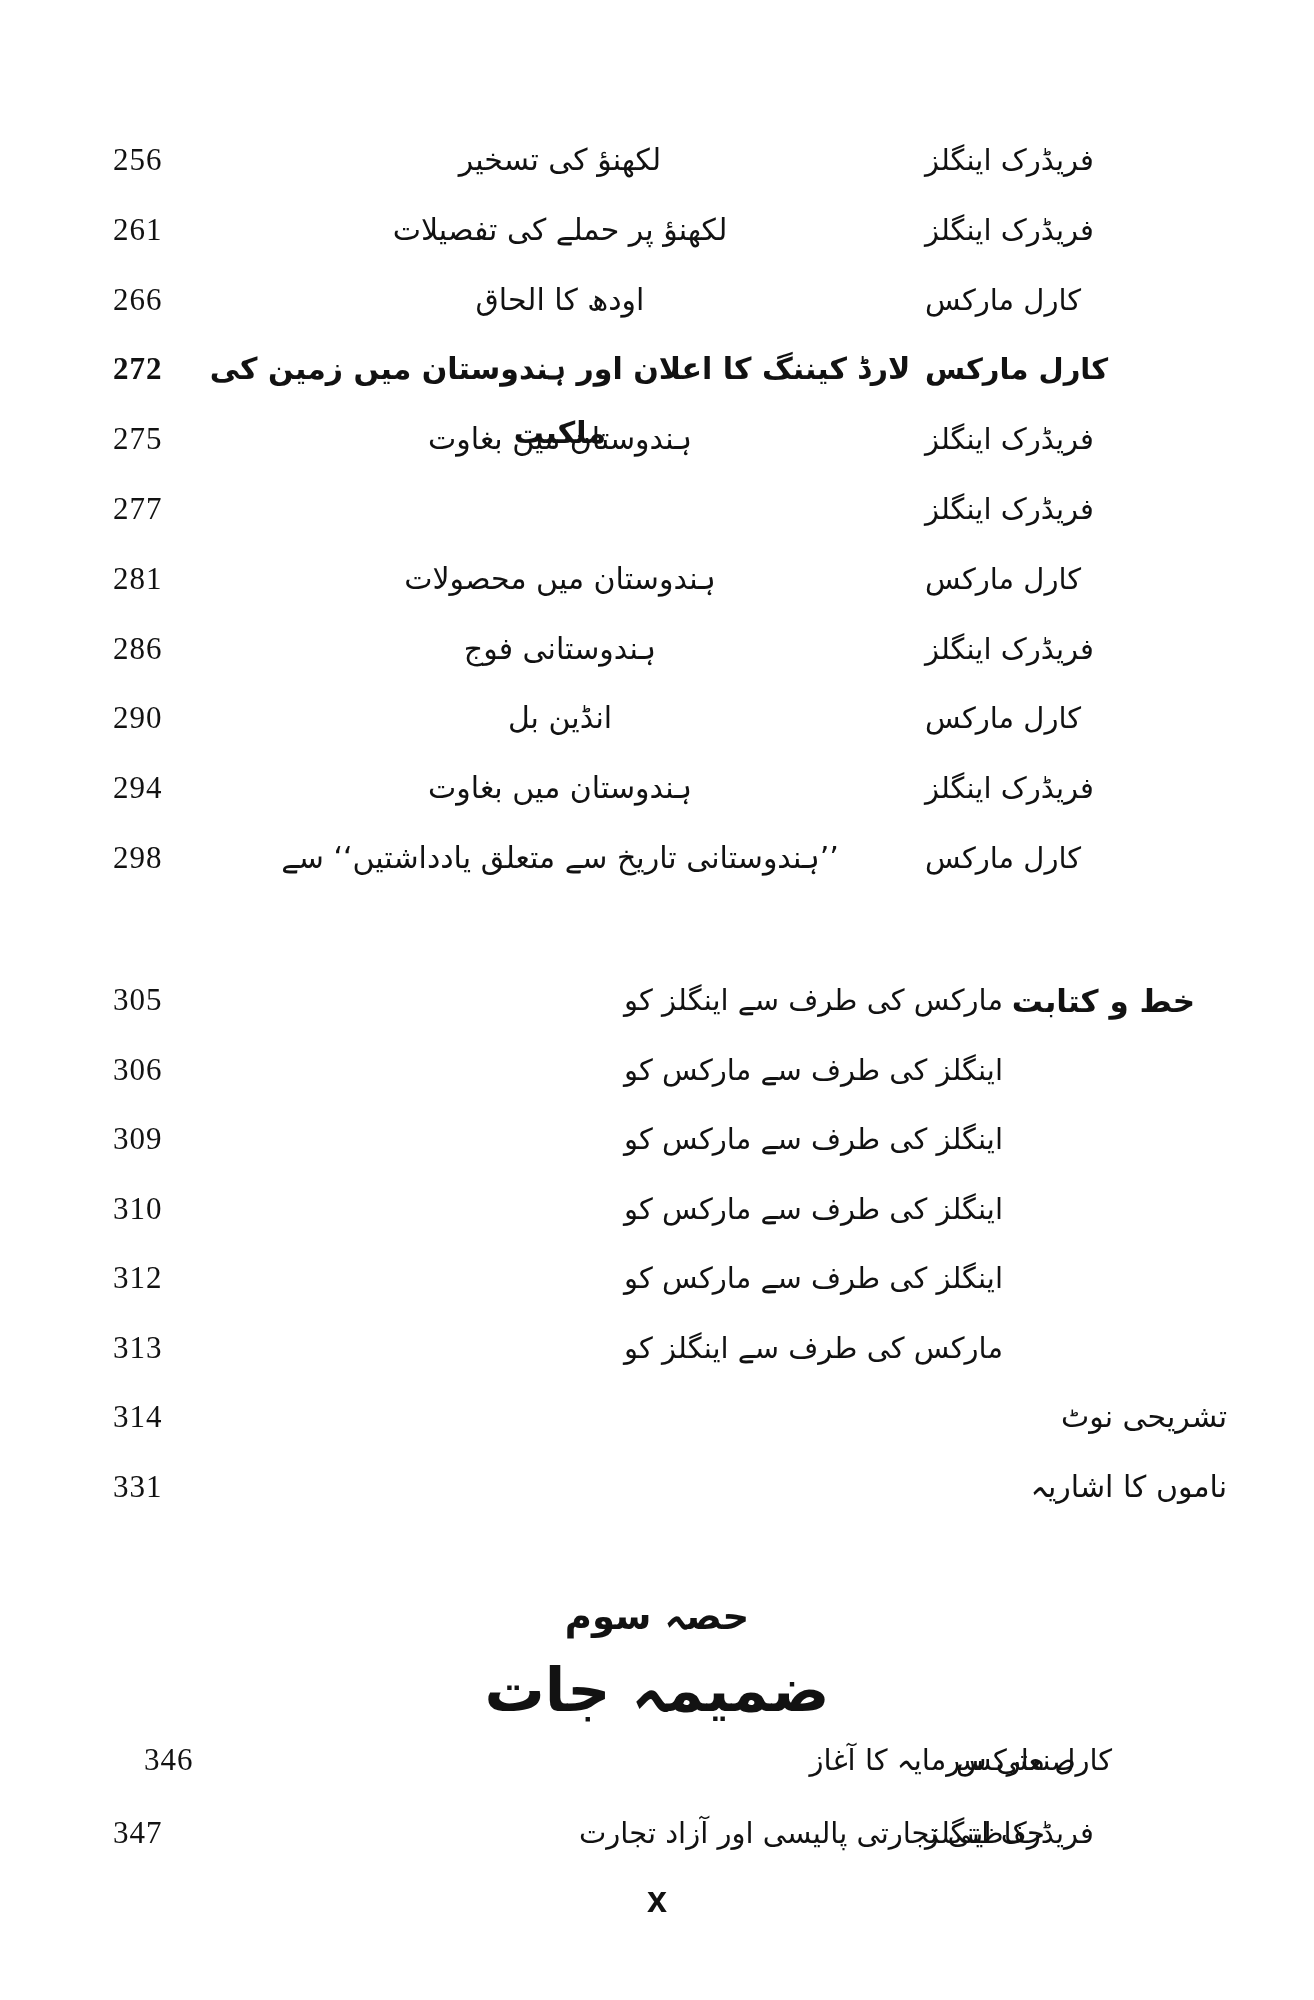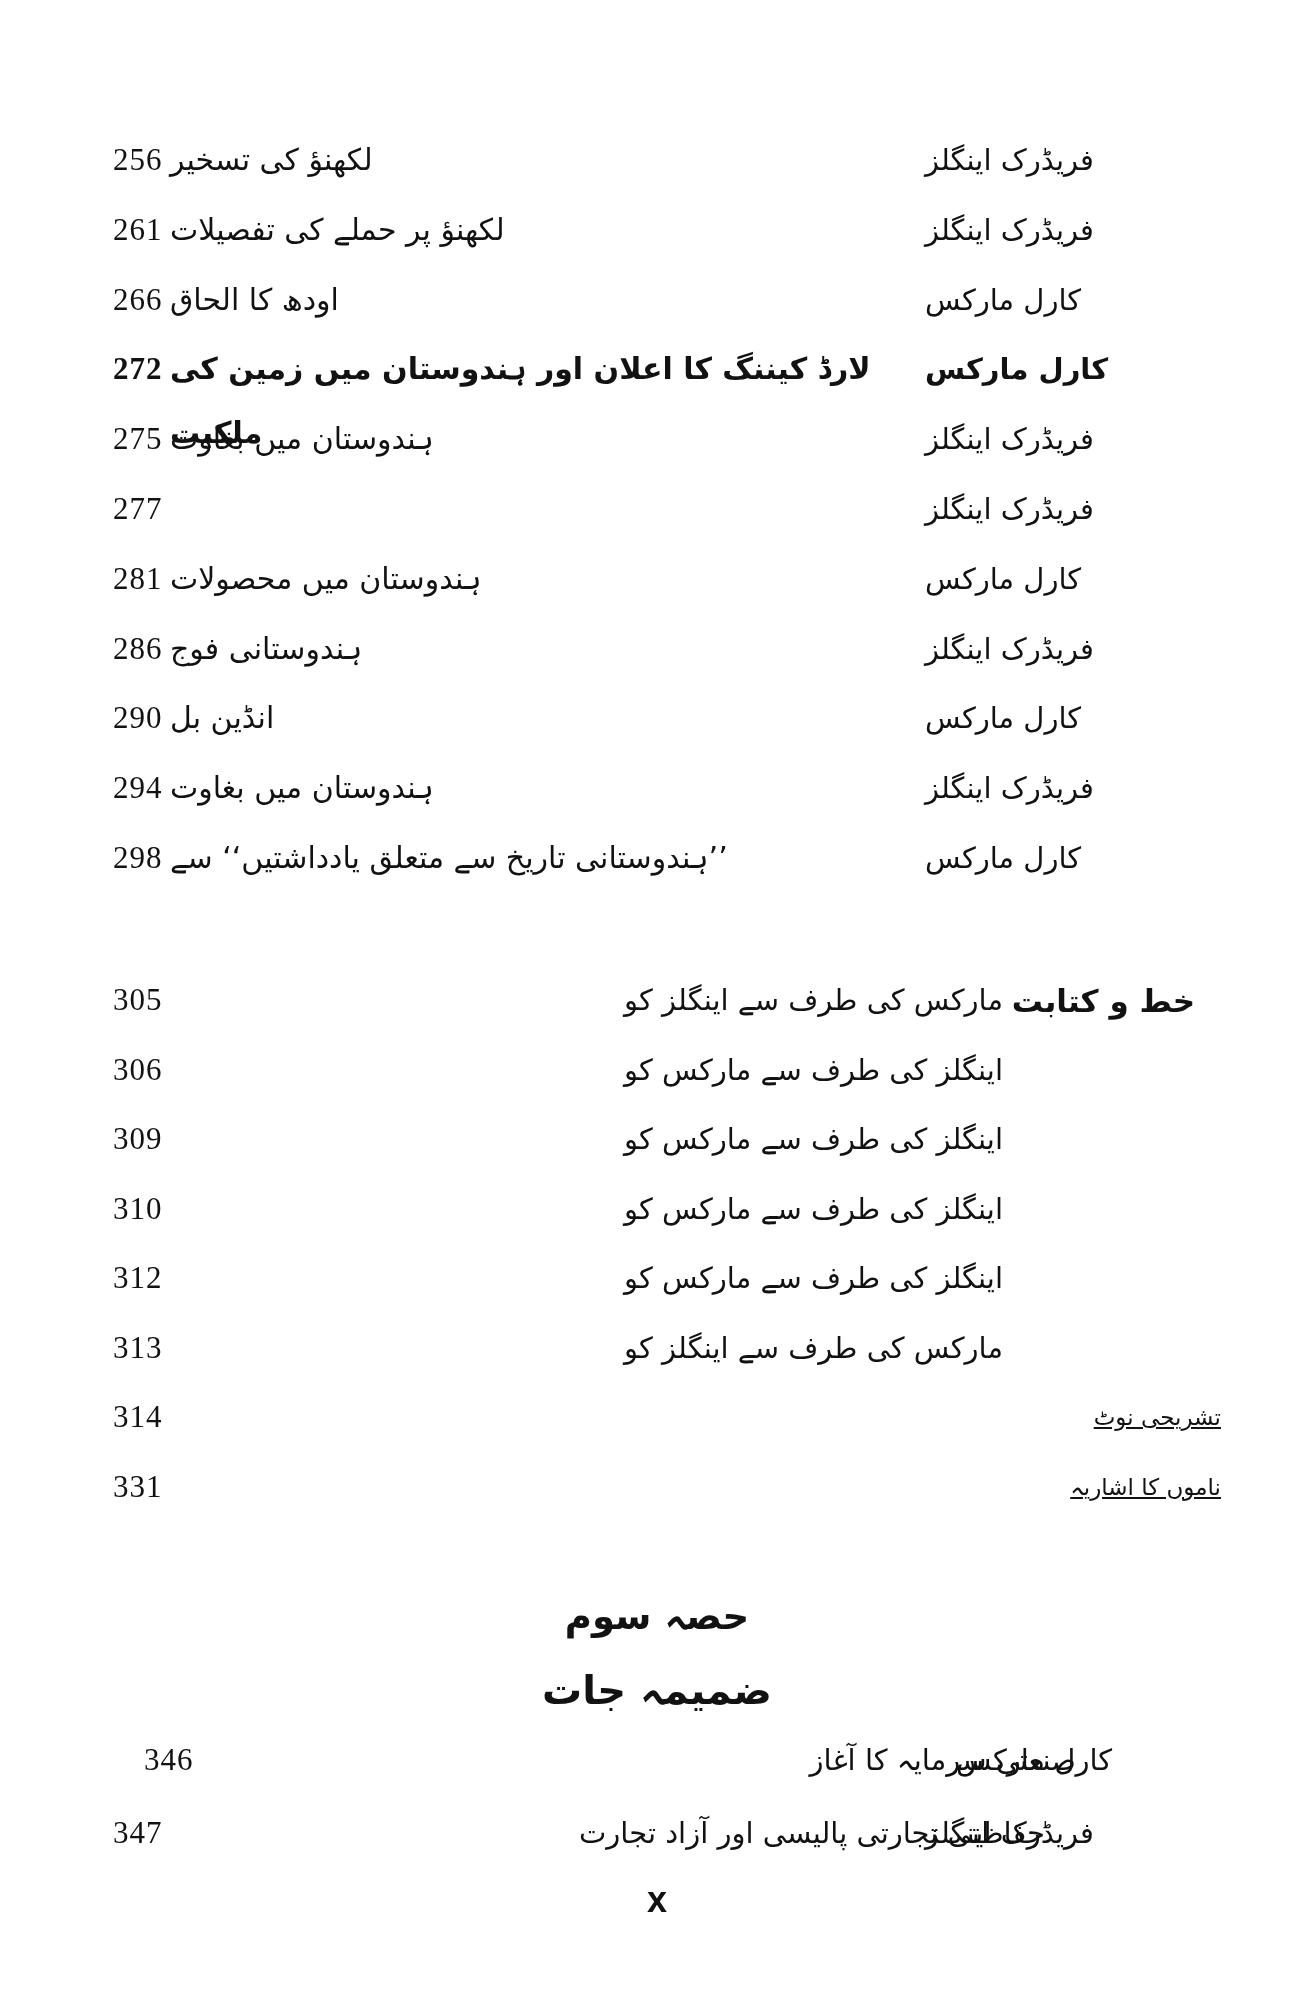--- a/index.html
+++ b/index.html
@@ -30,37 +30,36 @@
   }
   .urdu{
     direction:rtl;
     unicode-bidi:embed;
     font-family:"DejaVu Sans","Liberation Sans",sans-serif;
   }
   .title-center{
     position:absolute;
     left:170px;top:0;
     width:780px;
-    text-align:left;
+    text-align:center;
     font-size:30px;
   }
   .title-letters{
     position:absolute;
     right:351px;top:0;
     width:520px;
     text-align:right;
     font-size:29px;
   }
   .title-rightcol{
     position:absolute;
-    right:133px;top:0;
+    right:127px;top:0;
     width:430px;
     text-align:right;
-    font-size:23px;
-    text-decoration:underline;
+    font-size:30px;
   }
   .title-part3{
     position:absolute;
     right:309px;top:0;
     width:560px;
     text-align:right;
     font-size:29px;
   }
   .author{
     position:absolute;
@@ -77,21 +76,21 @@
     font-size:31px;
     font-weight:600;
   }
   .part-heading{
     position:absolute;
     left:0;width:100%;
     text-align:center;
     font-weight:700;
   }
   .part-heading.small{ top:1588px;height:58px;line-height:58px;font-size:37px; }
-  .part-heading.big{ top:1652px;height:76px;line-height:76px;font-size:40px; }
+  .part-heading.big{ top:1652px;height:76px;line-height:76px;font-size:60px; }
   .footer-marker{
     position:absolute;
     top:1872px;left:0;width:100%;
     height:56px;line-height:56px;
     text-align:center;
     font-family:"Liberation Sans",sans-serif;
     font-weight:800;
     font-size:36px;
   }
 </style>

